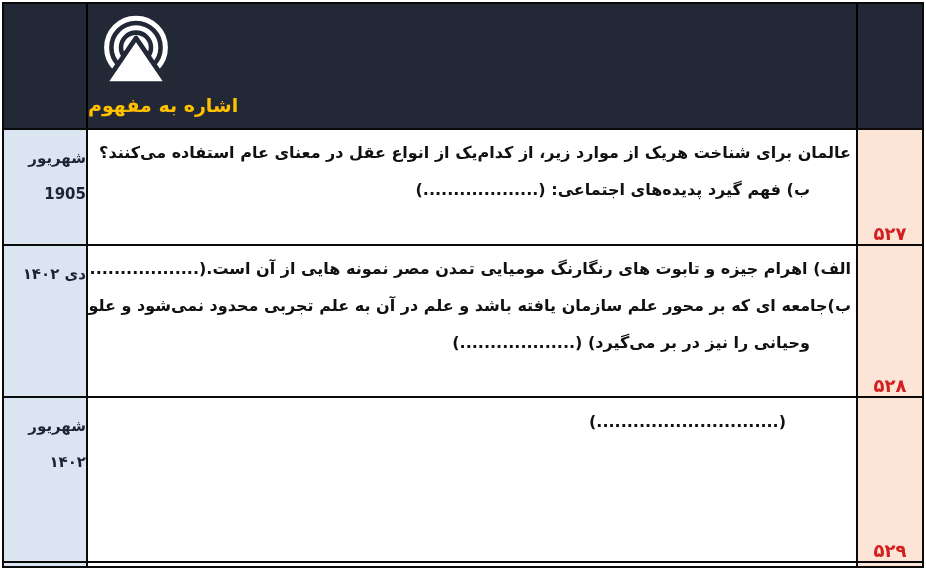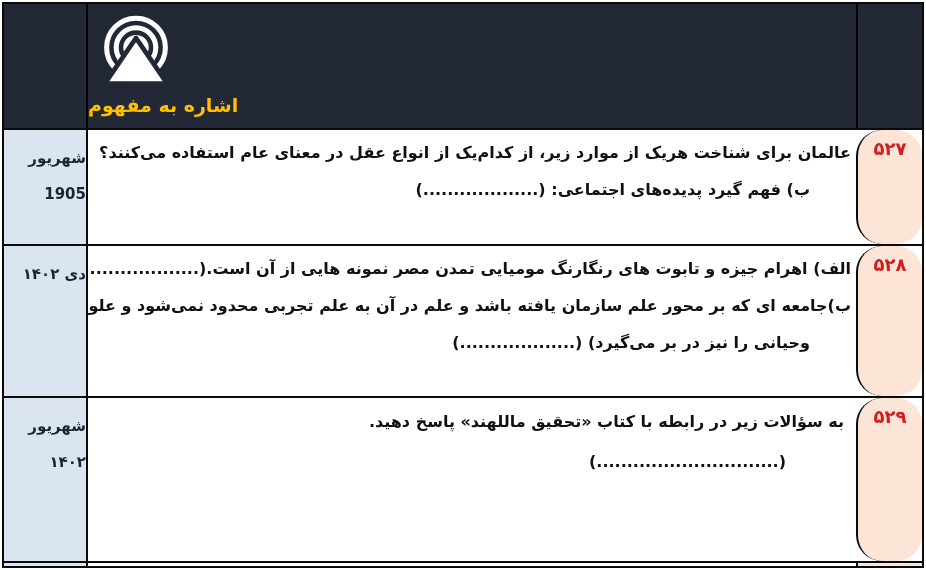--- a/index.html
+++ b/index.html
@@ -38,22 +38,22 @@
   }
   .hdr-icon{line-height:0;}
   .hdr-caption{
     color:var(--caption-color);font-weight:bold;font-size:19px;
     margin-top:2px;letter-spacing:0;
   }
 
   
   .num-cell{
     width:66px;background:var(--num-bg);border-left:2px solid var(--border-color);
-    display:flex;justify-content:center;align-items:flex-start;
-    padding-top:8px;color:var(--num-color);font-weight:bold;font-size:18px;border-radius:26px;
+    display:flex;justify-content:center;align-items:flex-end;
+    padding-top:8px;color:var(--num-color);font-weight:bold;font-size:18px;
   }
   .date-cell{
     width:84px;background:var(--date-bg);border-right:2px solid var(--border-color);
     display:flex;flex-direction:column;align-items:flex-start;
     padding-top:10px;color:var(--date-color);font-weight:bold;font-size:15px;
   }
   .date-cell .dline{height:36px;display:flex;align-items:center;}
   .q-cell{
     flex:1;background:#fff;color:var(--text-color);
     padding-top:4px;overflow:hidden;
@@ -126,21 +126,20 @@
       <div class="date-cell">
         <span class="dline">دی ۱۴۰۲</span>
       </div>
     </div>
 
     <div class="row row-529">
       <div class="num-cell">
         <span>۵۲۹</span>
       </div>
       <div class="q-cell">
-        <div class="q-line p-main">به سؤالات زیر در رابطه با کتاب «تحقیق ماللهند» پاسخ دهید.</div>
         <div class="q-line p-dots">(..............................)</div>
       </div>
       <div class="date-cell">
         <span class="dline">شهریور</span>
         <span class="dline">۱۴۰۲</span>
       </div>
     </div>
 
     <div class="row row-stub">
       <div class="stub-num"></div>

